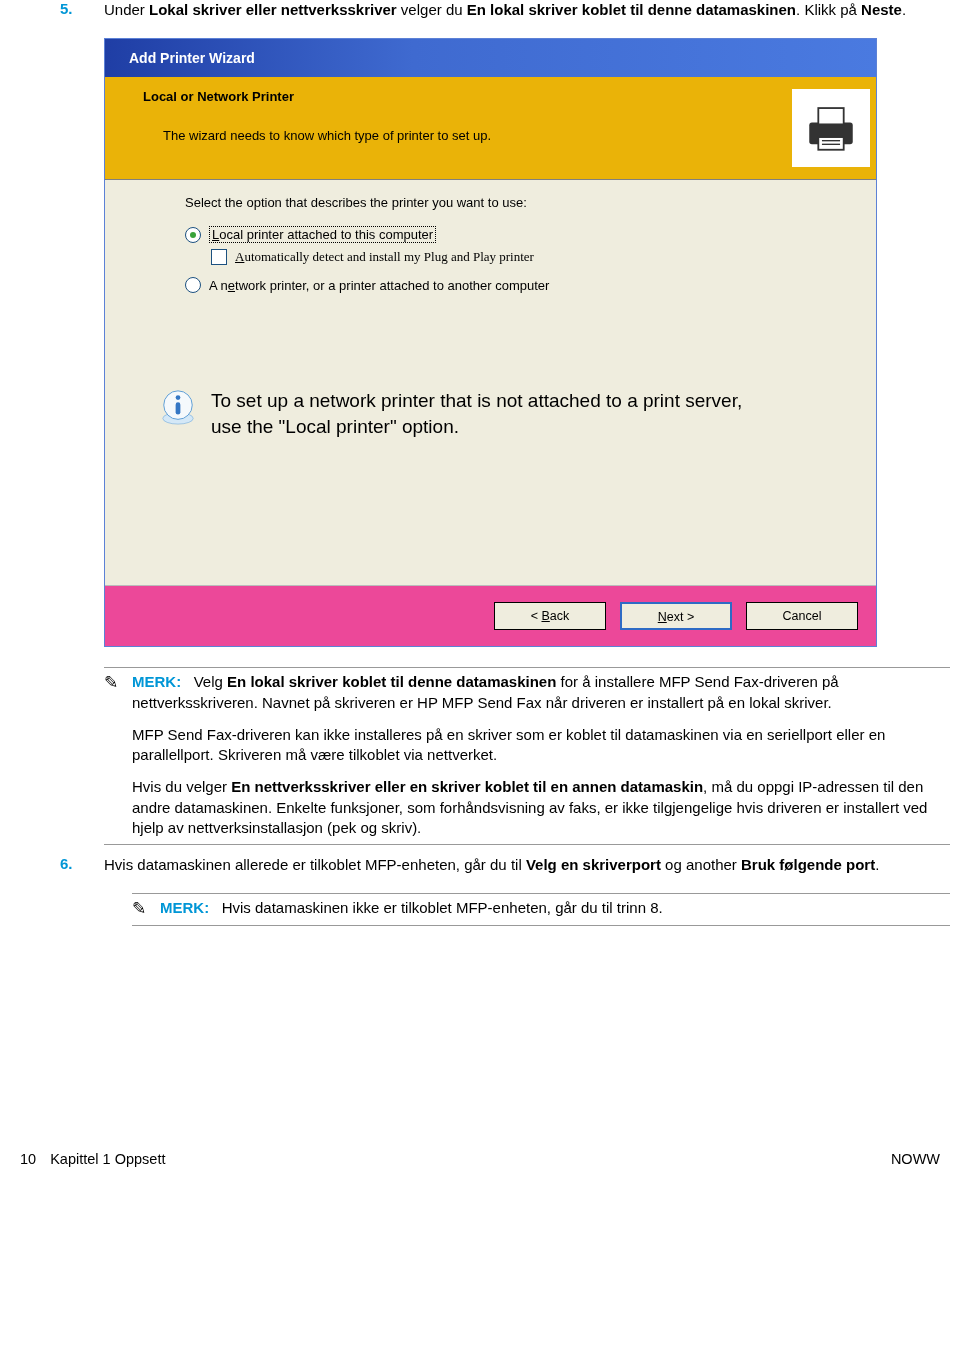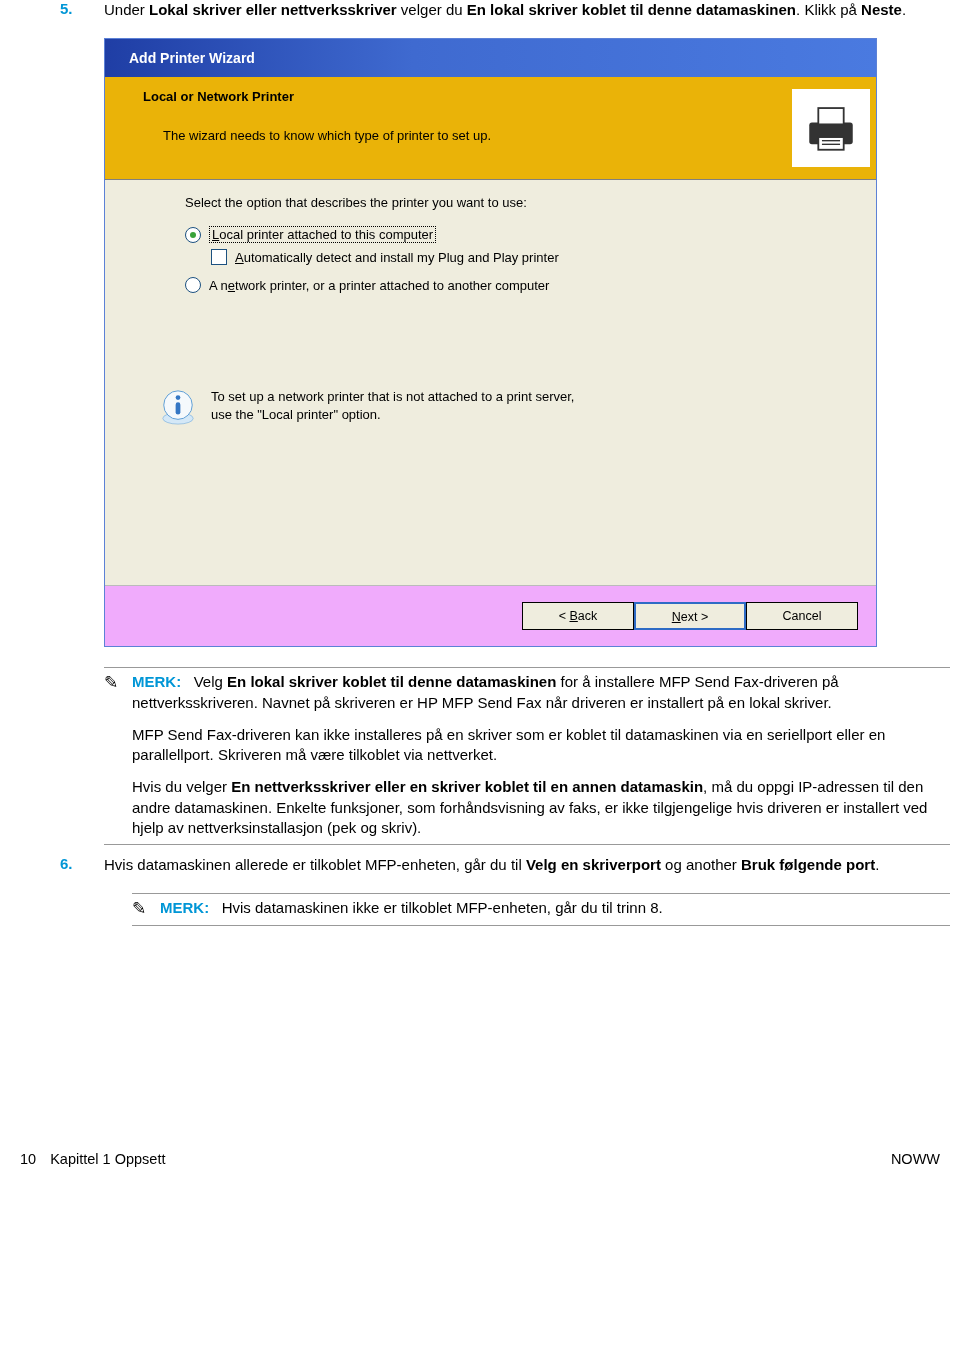--- a/index.html
+++ b/index.html
@@ -117,20 +117,21 @@
       font-size: 13px;
     }
     .radio-label.focused {
       border: 1px dotted #000;
       padding: 0 2px;
     }
     .checkbox-row {
       display: flex;
       align-items: center;
       margin: 6px 0 12px 26px;
+      font-family: Liberation Serif, serif;
     }
     .checkbox-box {
       width: 14px;
       height: 14px;
       border: 1px solid #1c5180;
       background: #fff;
       margin-right: 8px;
       flex-shrink: 0;
     }
     .info-row {
@@ -139,29 +140,30 @@
       margin-top: 95px;
       margin-left: -26px;
     }
     .info-icon {
       width: 38px;
       height: 38px;
       margin-right: 14px;
       flex-shrink: 0;
     }
     .info-text {
-      font-size: 13px;
+      font-size: 19px;
       line-height: 1.35;
     }
     .dialog-buttons {
-      background: #f0abfc;
+      background: #ec4899;
       border-top: 1px solid #bbb;
       padding: 16px 18px 16px 18px;
       display: flex;
       justify-content: flex-end;
+      gap: 14px;
     }
     .dlg-btn {
       width: 112px;
       height: 28px;
       background: #efedde;
       font-size: 12.5px;
       text-align: center;
       line-height: 26px;
       display: inline-block;
       box-sizing: border-box;

